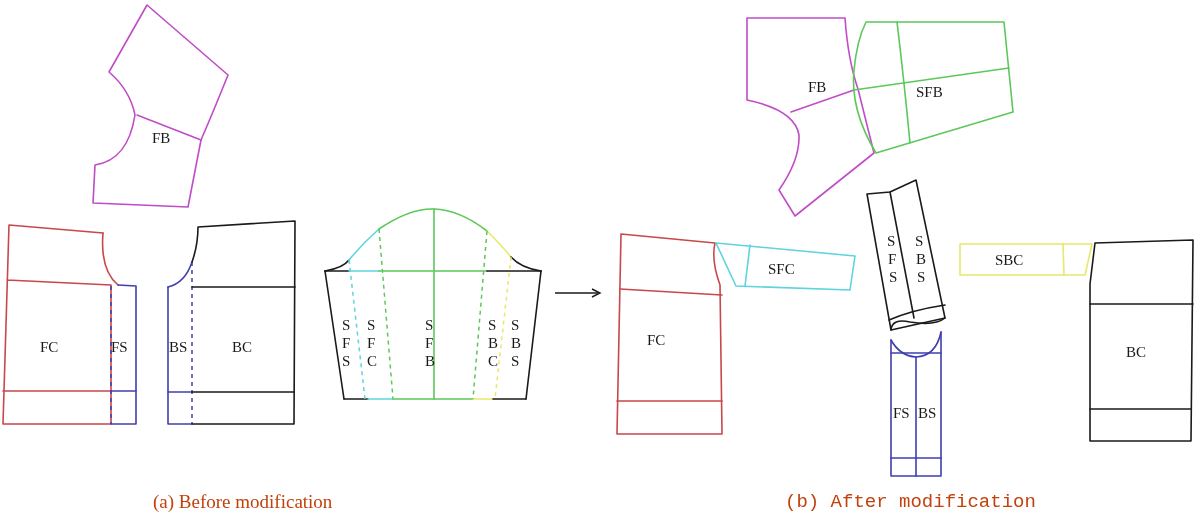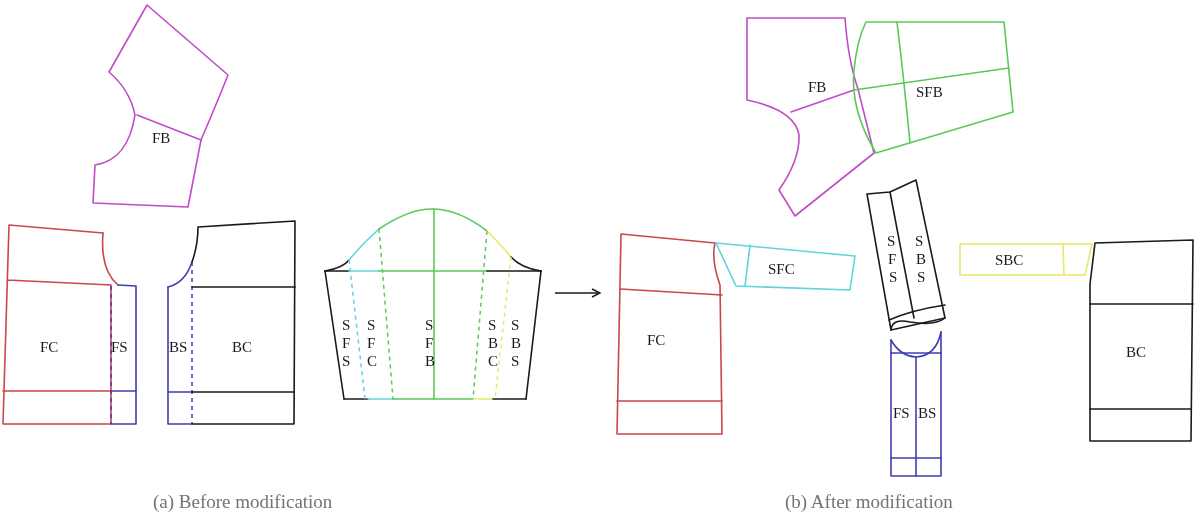--- a/index.html
+++ b/index.html
@@ -5,21 +5,21 @@
   html, body { margin: 0; padding: 0; background: #ffffff; }
   body { width: 1200px; height: 524px; overflow: hidden; position: relative;
          font-family: "DejaVu Serif", "Liberation Serif", serif; }
   #canvas { position: absolute; left: 0; top: 0; width: 1200px; height: 524px; }
   svg text { font-family: "Liberation Serif", "DejaVu Serif", serif; fill: #1a1a1a; }
   .lbl { font-size: 15px; }
   .vlbl { font-size: 15px; }
   .seg { fill: none; stroke-width: 1.6; stroke-linejoin: round; stroke-linecap: round; }
   .dash { fill: none; stroke-width: 1.5; stroke-dasharray: 4 4; }
   .caption { position: absolute; font-family: "Liberation Serif", "DejaVu Serif", serif;
-             font-size: 19px; color: #737373; white-space: nowrap; }
+             font-size: 19px; color: #c2410c; white-space: nowrap; }
 </style>
 </head>
 <body>
 
 <svg id="canvas" viewBox="0 0 1200 524" xmlns="http://www.w3.org/2000/svg">
 
   <g>
 
     <g>
       <path class="seg" stroke="#c04cc8" d="M147,5 L228,75 Q214,110 201,140 L188,207 L93,203 L95,165 Q128,160 135,115 Q130,90 109,72 Z"></path>
@@ -181,13 +181,13 @@
     <g>
       <path class="seg" stroke="#1a1a1a" d="M1095,243 L1193,240 L1191,441 L1090,441 L1090,284 L1095,243"></path>
       <line class="seg" stroke="#1a1a1a" x1="1090" y1="304" x2="1193" y2="304"></line>
       <line class="seg" stroke="#1a1a1a" x1="1090" y1="409" x2="1191" y2="409"></line>
       <text class="lbl" x="1126" y="357">BC</text>
     </g>
   </g>
 </svg>
 
 <div class="caption" style="left:153px; top:491px;">(a) Before modification</div>
-<div class="caption" style="left:785px; top:491px;">(b) After modification</div>
+<div class="caption" style="left:785px; top:491px;font-family:Liberation Mono, monospace;">(b) After modification</div>
 
 </body></html>

